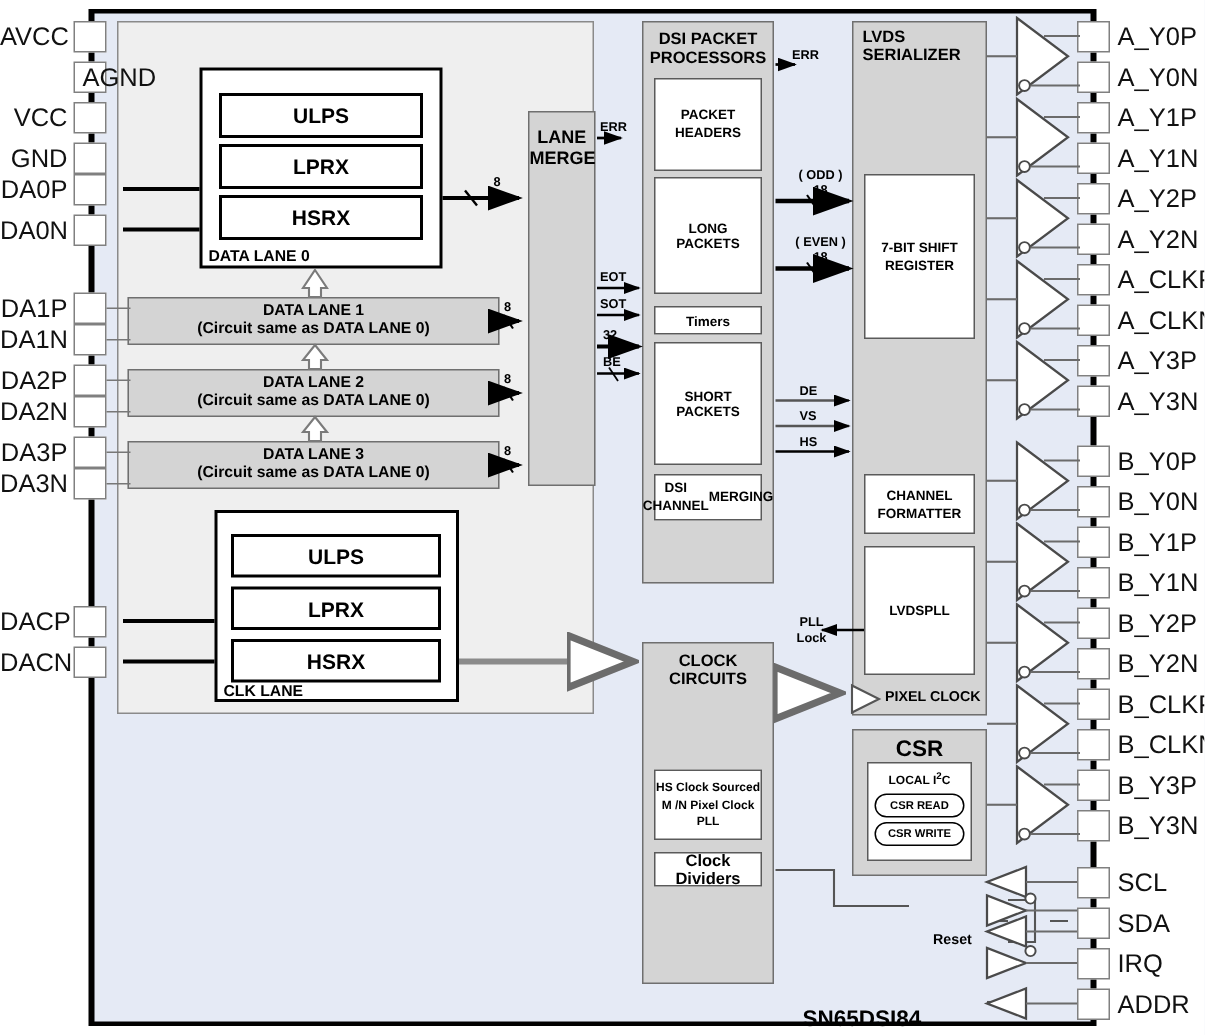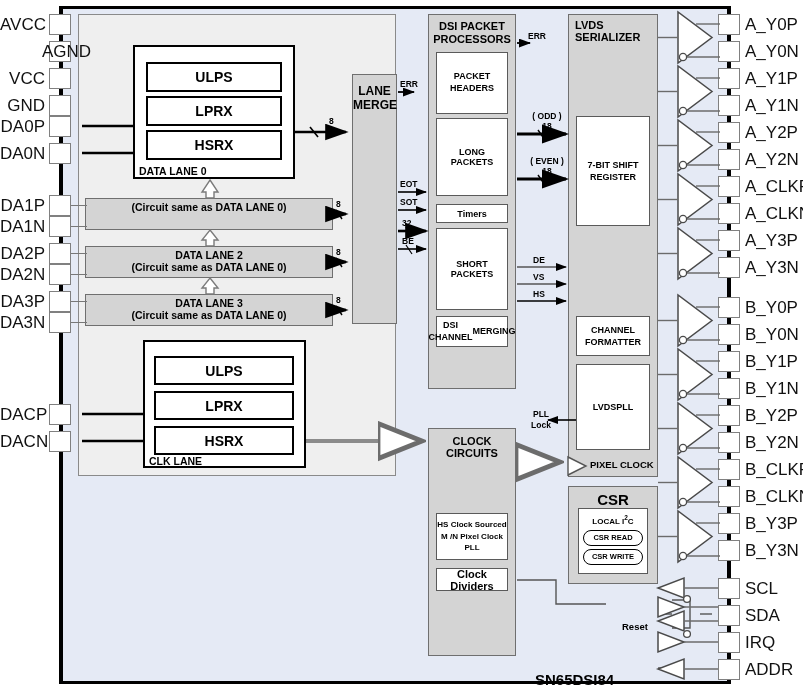--- a/index.html
+++ b/index.html
@@ -55,20 +55,21 @@
   <div class="abs box-w" style="left:146px;top:96px;width:136px;height:30px;">
     <div class="ctr" style="width:100%;height:100%;font-size:14px;font-weight:bold;">LPRX</div>
   </div>
   <div class="abs box-w" style="left:146px;top:130px;width:136px;height:30px;">
     <div class="ctr" style="width:100%;height:100%;font-size:14px;font-weight:bold;">HSRX</div>
   </div>
   <div class="lbl t10" style="left:139px;top:165px;">DATA LANE 0</div>
 
   <div class="abs box-g" style="left:85px;top:198px;width:248px;height:32px;">
     <div style="text-align:center;padding-top:2px;">
+      <div class="t10" style="font-weight:bold;">DATA LANE 1</div>
       <div class="t10" style="font-weight:bold;">(Circuit same as DATA LANE 0)</div>
     </div>
   </div>
   <div class="abs box-g" style="left:85px;top:246px;width:248px;height:32px;">
     <div style="text-align:center;padding-top:2px;">
       <div class="t10" style="font-weight:bold;">DATA LANE 2</div>
       <div class="t10" style="font-weight:bold;">(Circuit same as DATA LANE 0)</div>
     </div>
   </div>
   <div class="abs box-g" style="left:85px;top:294px;width:248px;height:32px;">
@@ -277,21 +278,21 @@
   <div class="lbl t8" style="left:527px;top:409px;text-align:center;width:28px;line-height:1.3;">PLL</div>
   <div class="lbl t8" style="left:527px;top:420px;text-align:center;width:28px;line-height:1.3;">Lock</div>
 
   <div class="lbl t9" style="left:622px;top:622px;">Reset</div>
 
   <div class="rail" style="left:59px;top:6px;height:678px;"></div>
   <div id="left-pins">
       <div class="abs pad" style="left: 49px; top: 14px;"></div>
       <div class="pinlabel left" style="left: 0px; width: 45px; top: 15px;">AVCC</div>
       <div class="abs pad" style="left: 49px; top: 41px;"></div>
-      <div class="pinlabel left" style="left: 3px; width: 30px; top: 42px; padding-left: 39px;">AGND</div>
+      <div class="pinlabel left" style="left: 16px; width: 30px; top: 42px; padding-left: 39px;">AGND</div>
       <div class="abs pad" style="left: 49px; top: 68px;"></div>
       <div class="pinlabel left" style="left: 0px; width: 45px; top: 69px;">VCC</div>
       <div class="abs pad" style="left: 49px; top: 95px;"></div>
       <div class="pinlabel left" style="left: 0px; width: 45px; top: 96px;">GND</div>
       <div class="abs pad" style="left: 49px; top: 116px;"></div>
       <div class="pinlabel left" style="left: 0px; width: 45px; top: 117px;">DA0P</div>
       <div class="abs pad" style="left: 49px; top: 143px;"></div>
       <div class="pinlabel left" style="left: 0px; width: 45px; top: 144px;">DA0N</div>
       <div class="abs pad" style="left: 49px; top: 195px;"></div>
       <div class="pinlabel left" style="left: 0px; width: 45px; top: 196px;">DA1P</div>

